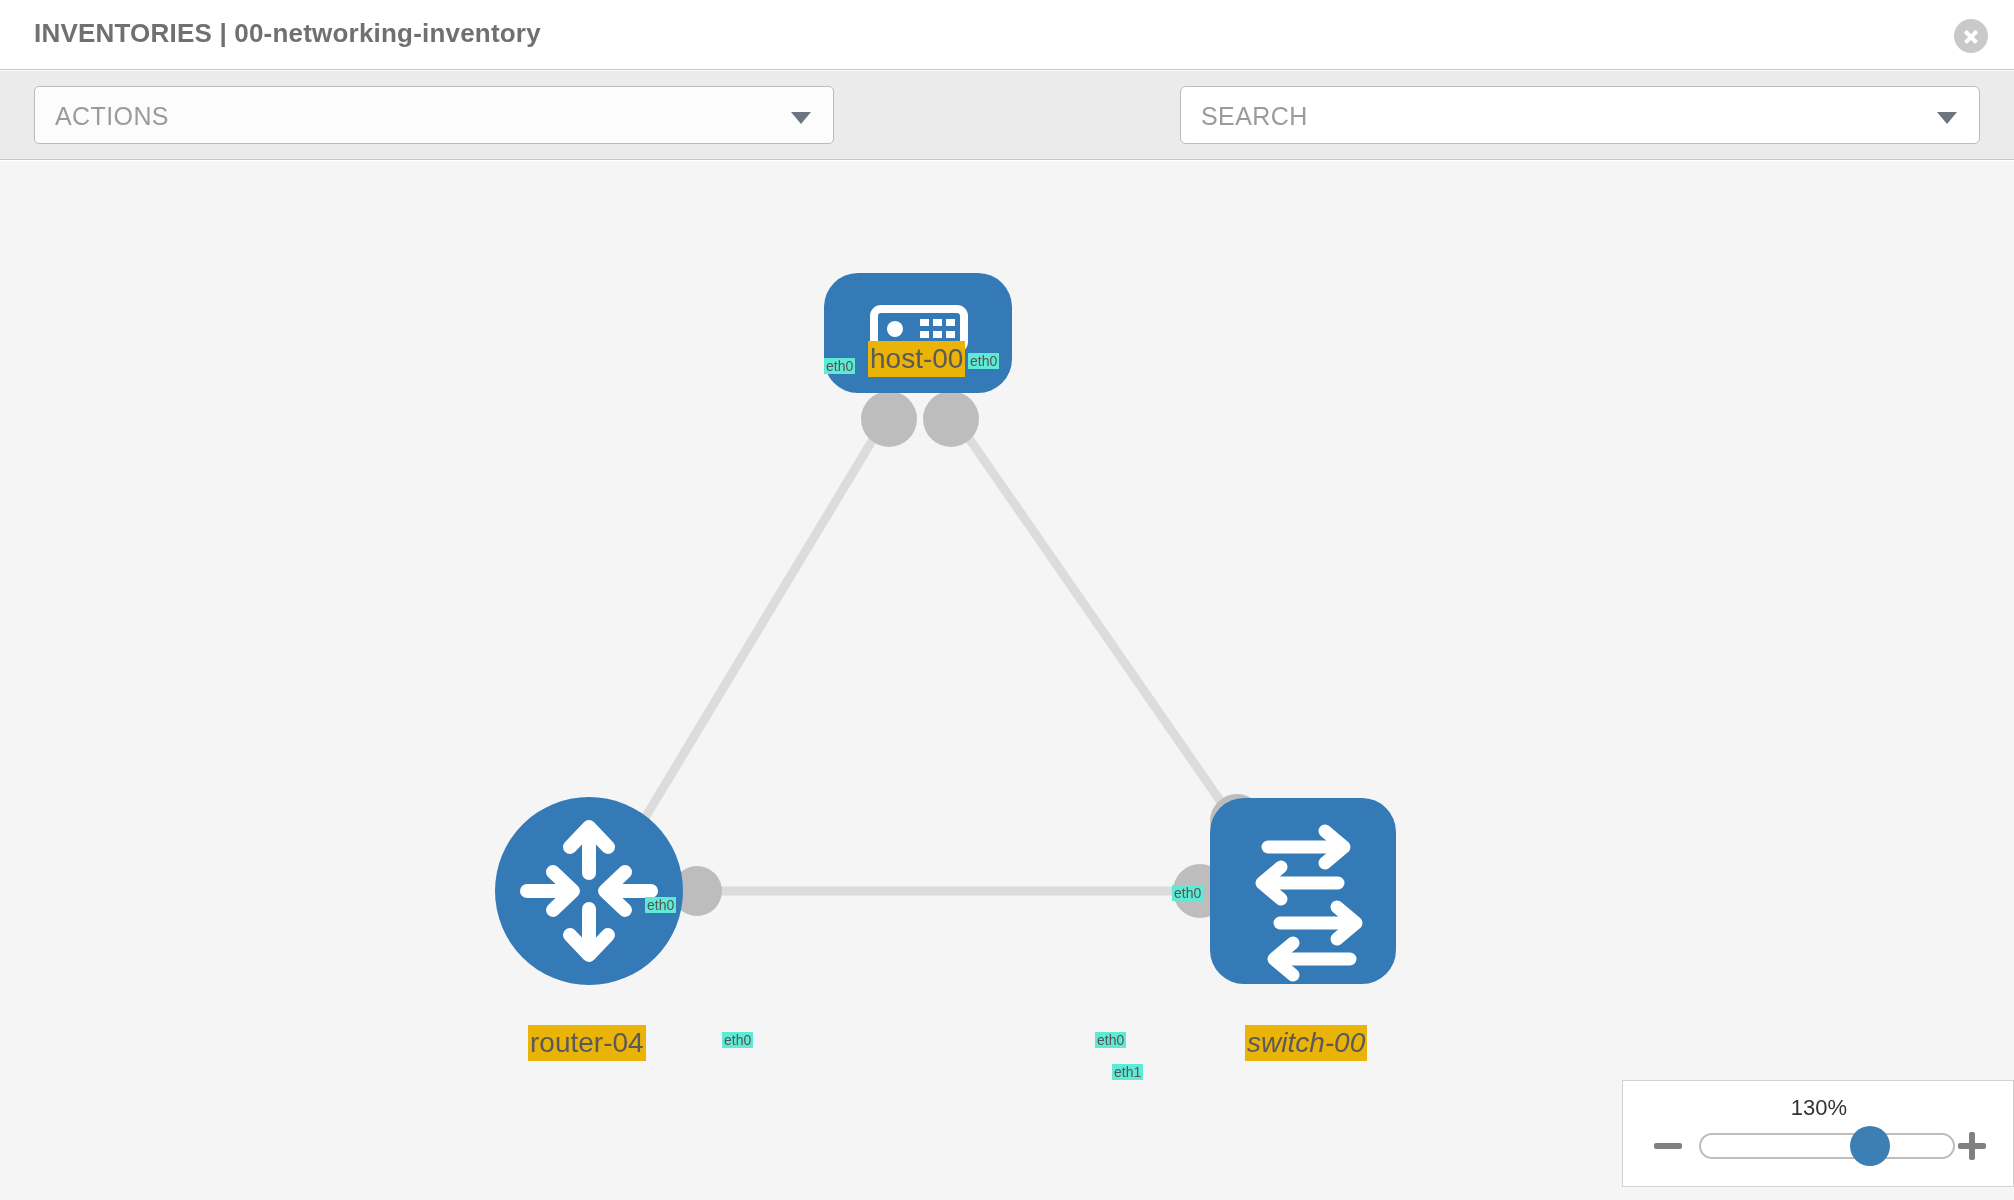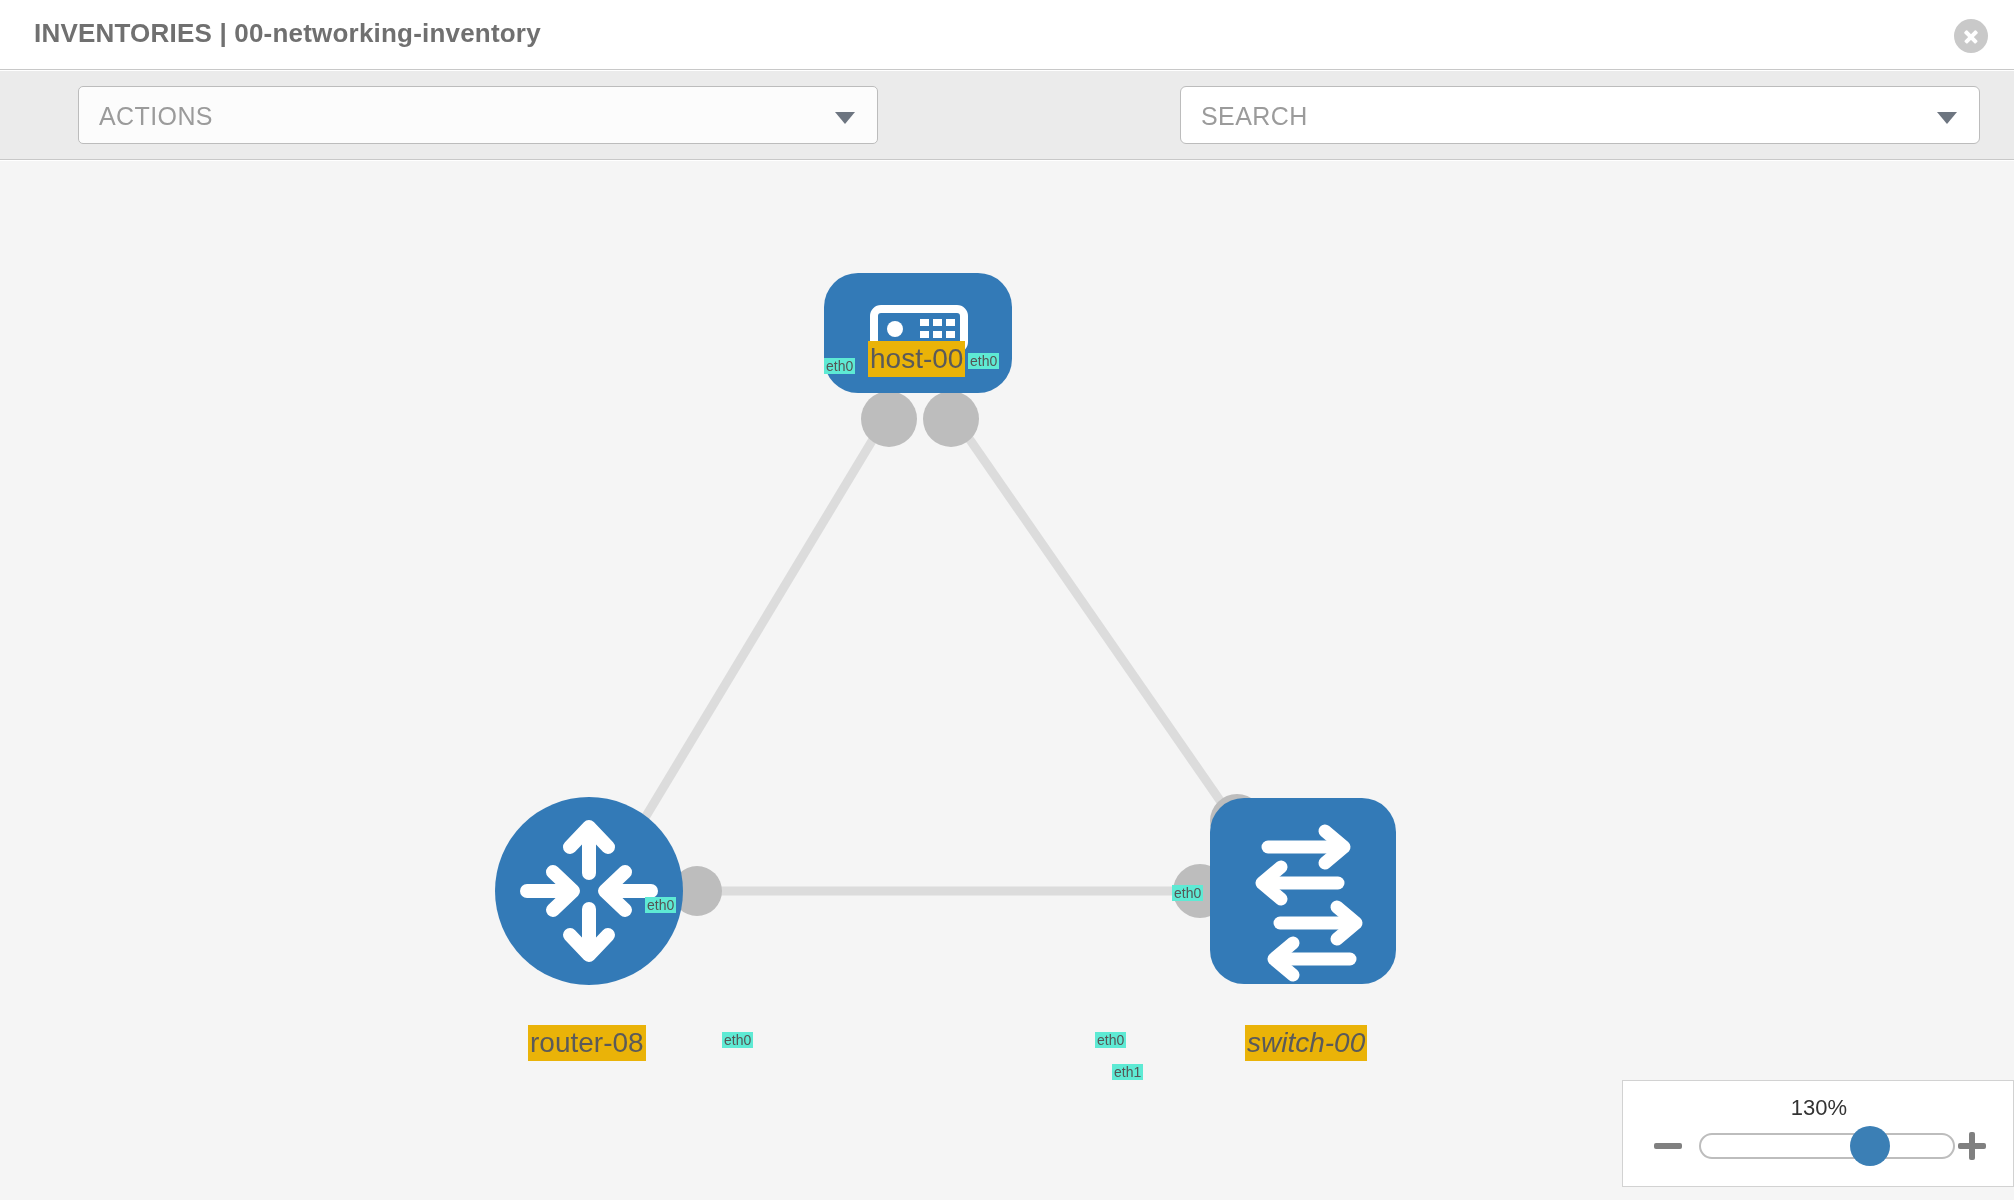--- a/index.html
+++ b/index.html
@@ -63,21 +63,20 @@
     border-bottom: 1px solid #c8c8c8;
   }
   .actions-select {
     position: absolute;
     left: 34px; top: 15px;
     width: 800px; height: 58px;
     background: #fcfcfc;
     border: 1px solid #bcbcbc;
     border-radius: 5px;
     cursor: pointer;
-    margin-left: 44px;
   }
   .actions-label {
     position: absolute;
     left: 20px; top: 15px;
     font-size: 25px;
     color: #9b9b9b;
     letter-spacing: 0.4px;
   }
   .caret {
     position: absolute;
@@ -301,21 +300,21 @@
           <polyline points="1281,706 1262,722 1281,738"></polyline>
           <line x1="1280" y1="762" x2="1354" y2="762"></line>
           <polyline points="1337,746 1356,762 1337,778"></polyline>
           <line x1="1350" y1="798" x2="1276" y2="798"></line>
           <polyline points="1293,782 1274,798 1293,814"></polyline>
         </g>
       </g>
     </svg>
 
     <div class="node-label" style="left:868px; top:180px;">host-00</div>
-    <div class="node-label" style="left:528px; top:864px;">router-08</div>
+    <div class="node-label" style="left:528px; top:864px;">router-04</div>
     <div class="node-label" style="left:1245px; top:864px;font-style:italic;">switch-00</div>
 
     <div class="edge-label" style="left:824px; top:197px;">eth0</div>
     <div class="edge-label" style="left:968px; top:192px;">eth0</div>
     <div class="edge-label" style="left:645px; top:736px;">eth0</div>
     <div class="edge-label" style="left:1172px; top:724px;">eth0</div>
     <div class="edge-label" style="left:722px; top:871px;">eth0</div>
     <div class="edge-label" style="left:1095px; top:871px;">eth0</div>
     <div class="edge-label" style="left:1112px; top:871px;margin-top:32px;">eth1</div>
   </div>

